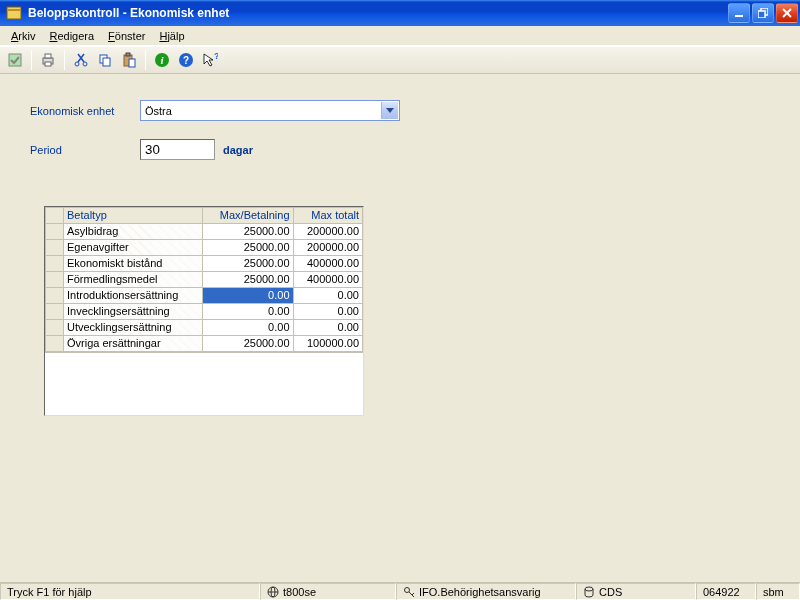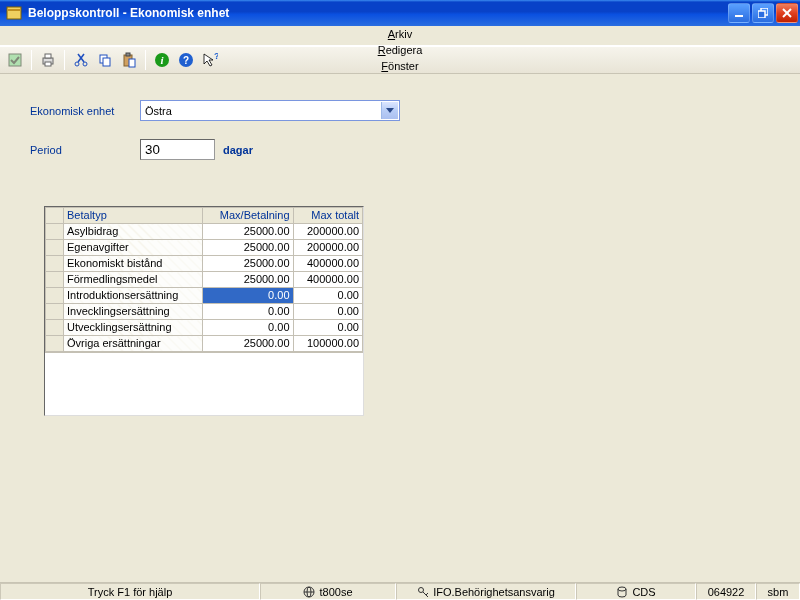--- a/index.html
+++ b/index.html
@@ -14,21 +14,21 @@
     padding:0 2px 0 6px;
   }
   .titlebar .app-icon { width:16px; height:16px; margin-right:6px; display:inline-flex; align-items:center; justify-content:center;}
   .titlebar .title { flex:1; }
   .win-btns { display:flex; gap:2px; }
   .win-btn { width:22px; height:20px; border:1px solid #fff3; border-radius:3px; display:flex; align-items:center; justify-content:center; font-family:Arial; font-size:11px; color:#fff; font-weight:bold;}
   .win-btn.min, .win-btn.max { background:linear-gradient(to bottom,#5aa0ff,#2a6de0); }
   .win-btn.close { background:linear-gradient(to bottom,#f08060,#e04020,#c02000); }
 
   
-  .menubar { height:20px; background:#ece9d8; display:flex; align-items:center; padding:0 4px; border-bottom:1px solid #fff;flex-direction:column;}
+  .menubar { height:20px; background:#ece9d8; display:flex; align-items:center; padding:0 4px; border-bottom:1px solid #fff;}
   .menubar .mitem { padding:2px 7px; cursor:default;}
   .menubar .mitem .u { text-decoration:underline; }
 
   
   .toolbar { height:28px; background:linear-gradient(to bottom,#f6f4ec,#e8e4d6); border-top:1px solid #fff; border-bottom:1px solid #c8c4b4; display:flex; align-items:center; padding:0 4px; gap:2px;}
   .tbtn { width:22px; height:22px; display:flex; align-items:center; justify-content:center; border:1px solid transparent; }
   .tsep { width:1px; height:20px; background:#c0bcac; margin:0 3px; border-right:1px solid #fff;}
   .tbtn svg { width:16px; height:16px; }
 
   
@@ -48,21 +48,21 @@
   table.grid th { background:#ece9d8; font-weight:normal; color:#003399; text-align:left;}
   table.grid th.rowh { width:18px; background:#ece9d8;}
   table.grid td.rowh { width:18px; background:#ece9d8; border:1px solid #c4c0b4;}
   table.grid th.num, table.grid td.num { text-align:right; }
   table.grid td.txt { background:repeating-linear-gradient(45deg,#fdfdfb 0 6px,#f6f4ea 6px 7px);}
   .cell-sel { background:#3169c6 !important; color:#fff; }
   .grid-lower { height:calc(100% - 155px); border-top:1px solid #c4c0b4; background:#fff;}
 
   
   .statusbar { position:absolute; left:0; right:0; bottom:0; height:18px; background:#ece9d8; border-top:1px solid #c8c4b4; display:flex; align-items:stretch; font-size:11px;}
-  .sp { border:1px solid #fff; border-left-color:#ccc8b8; border-top-color:#ccc8b8; padding:1px 6px; display:flex; align-items:center; gap:4px;justify-content:center;}
+  .sp { border:1px solid #fff; border-left-color:#ccc8b8; border-top-color:#ccc8b8; padding:1px 6px; display:flex; align-items:center; gap:4px;}
   .sp.flex1 { flex:1; }
   .sp svg { width:12px; height:12px; }
 </style>
 </head>
 <body>
 
 <div class="titlebar">
   <span class="app-icon">
     <svg viewBox="0 0 16 16">
         <rect x="1" y="2" width="14" height="12" fill="#f0d060" stroke="#806000"></rect>

